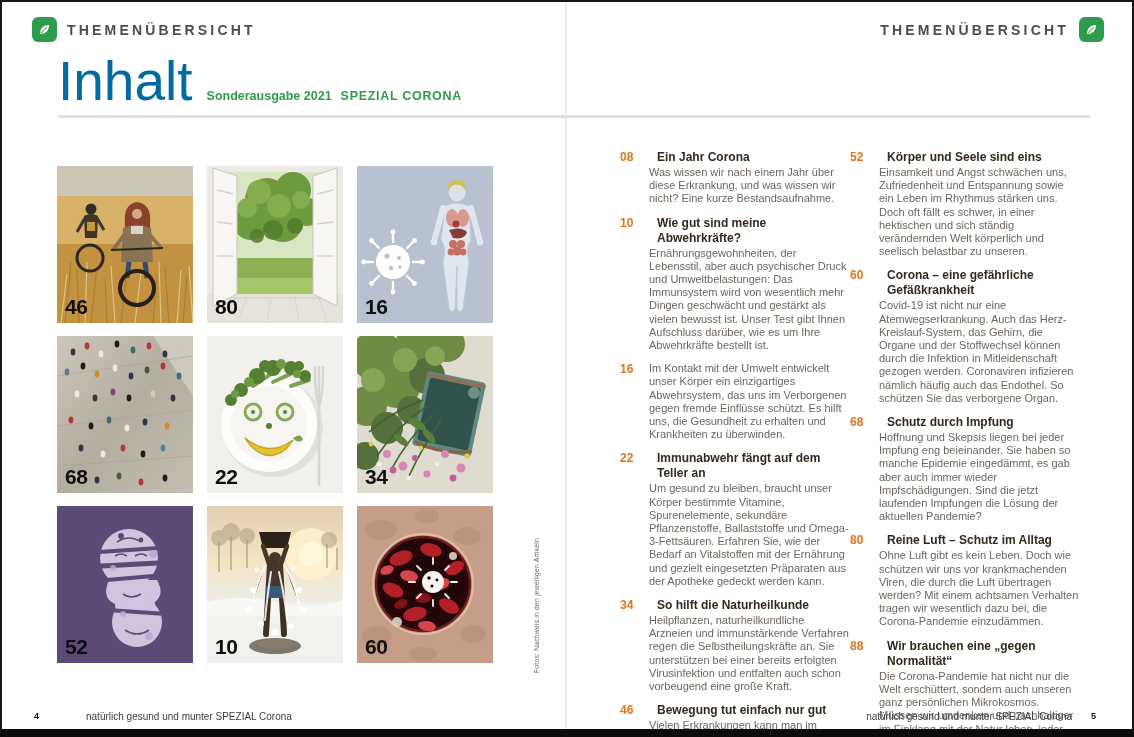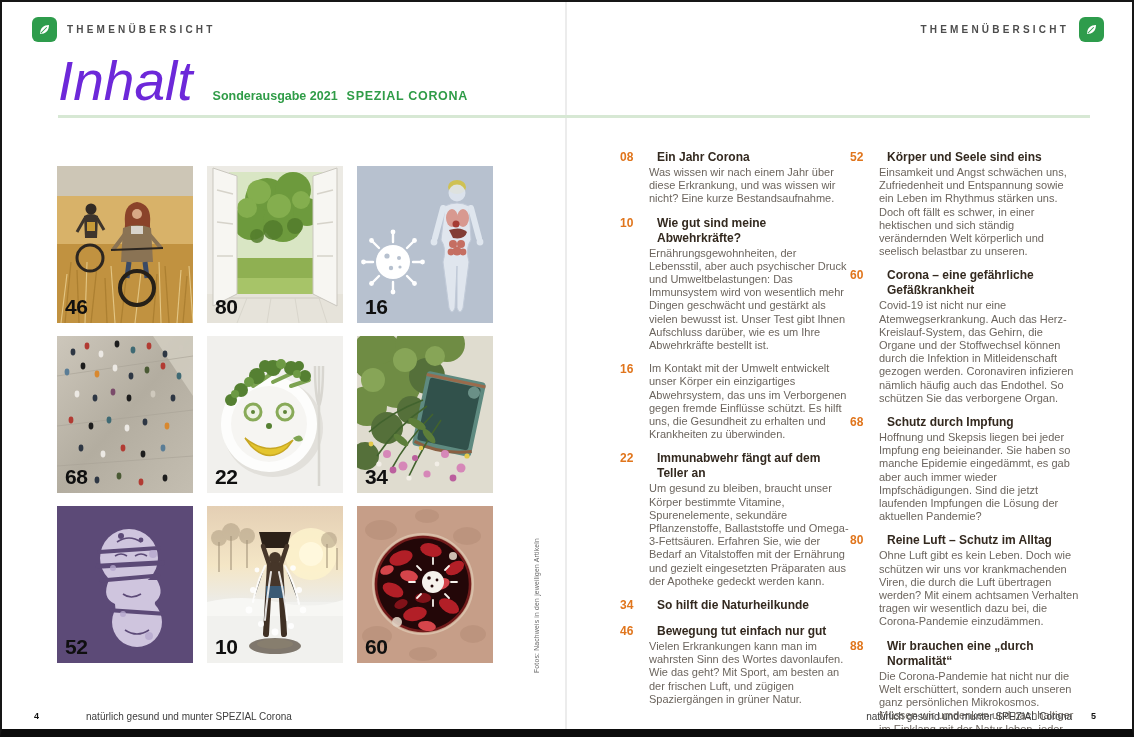--- a/index.html
+++ b/index.html
@@ -7,27 +7,27 @@
     position:relative;width:1134px;height:737px;margin:0 auto;background:#ffffff;
     border:2px solid #161616;border-bottom:8px solid #0c0c0c;box-sizing:border-box;
     font-family:"Liberation Sans","DejaVu Sans",sans-serif;overflow:hidden;
   }
   .gutter{position:absolute;left:563px;top:0;width:2px;height:100%;background:#ececec;}
 
   
   .hdr{position:absolute;top:15px;display:flex;align-items:center;gap:10px;}
   .hdr-left{left:30px;}
   .hdr-right{right:28px;}
-  .hdr-label{font-size:10px;font-weight:700;letter-spacing:3.2px;color:#4d4d4d;}
+  .hdr-label{font-size:14px;font-weight:700;letter-spacing:3.2px;color:#4d4d4d;}
   .leaf-badge{width:25px;height:25px;border-radius:6px;background:#2e9c4c;display:flex;align-items:center;justify-content:center;}
 
   
   .title-row{position:absolute;left:56px;top:52px;display:flex;align-items:baseline;}
-  .title{font-size:55px;font-weight:300;color:#6d28d9;line-height:1.0;letter-spacing:0px;font-style:italic;}
-  .subtitle{margin-left:20px;font-size:12.5px;font-weight:700;color:#2f9c47;}
+  .title{font-size:55px;font-weight:300;color:#0369a1;line-height:1.0;letter-spacing:0px;}
+  .subtitle{margin-left:14px;font-size:12.5px;font-weight:700;color:#2f9c47;}
   .subtitle .ed{margin-left:9px;letter-spacing:0.7px;}
   .rule{position:absolute;left:56px;top:113px;width:1032px;height:3px;background:#d7e8d4;}
 
   
   .tile{position:absolute;width:136px;height:157px;overflow:hidden;background:#ddd;}
   .tile svg{display:block;width:100%;height:100%;}
   .tile-num{position:absolute;left:8px;bottom:6px;font-size:21px;font-weight:800;letter-spacing:-0.5px;color:#0f0f0f;line-height:1;}
 
   
   .credit{position:absolute;left:531px;top:516px;height:155px;writing-mode:vertical-rl;
@@ -554,20 +554,21 @@
       <span class="enum">22</span>
       <span class="etxt">
           <p class="etitle">Immunabwehr fängt auf dem Teller an</p>
           <p class="ebody">Um gesund zu bleiben, braucht unser Körper bestimmte Vitamine, Spurenelemente, sekundäre Pflanzenstoffe, Ballaststoffe und Omega-3-Fettsäuren. Erfahren Sie, wie der Bedarf an Vitalstoffen mit der Ernährung und gezielt eingesetzten Präparaten aus der Apotheke gedeckt werden kann.</p>
         </span>
     </div>
     <div class="entry">
       <span class="enum">34</span>
       <span class="etxt">
           <p class="etitle">So hilft die Naturheilkunde</p>
+          <p class="ebody">Heilpflanzen, naturheilkundliche Arzneien und immunstärkende Verfahren regen die Selbstheilungskräfte an. Sie unterstützen bei einer bereits erfolgten Virusinfektion und entfalten auch schon vorbeugend eine große Kraft.</p>
         </span>
     </div>
     <div class="entry">
       <span class="enum">46</span>
       <span class="etxt">
           <p class="etitle">Bewegung tut einfach nur gut</p>
           <p class="ebody">Vielen Erkrankungen kann man im wahrsten Sinn des Wortes davonlaufen. Wie das geht? Mit Sport, am besten an der frischen Luft, und zügigen Spaziergängen in grüner Natur.</p>
         </span>
     </div>
   </div>
@@ -597,21 +598,21 @@
     <div class="entry">
       <span class="enum">80</span>
       <span class="etxt">
           <p class="etitle">Reine Luft – Schutz im Alltag</p>
           <p class="ebody">Ohne Luft gibt es kein Leben. Doch wie schützen wir uns vor krankmachenden Viren, die durch die Luft übertragen werden? Mit einem achtsamen Verhalten tragen wir wesentlich dazu bei, die Corona-Pandemie einzudämmen.</p>
         </span>
     </div>
     <div class="entry">
       <span class="enum">88</span>
       <span class="etxt">
-          <p class="etitle">Wir brauchen eine „durch Normalität“</p>
+          <p class="etitle">Wir brauchen eine „gegen Normalität“</p>
           <p class="ebody">Die Corona-Pandemie hat nicht nur die Welt erschüttert, sondern auch unseren ganz persönlichen Mikrokosmos. Müssen wir umdenken und nachhaltiger im Einklang mit der Natur leben, jeder Einzelne und die ganze Welt? Zwei Essays beleuchten die Thematik und setzen Impulse.</p>
         </span>
     </div>
     <div class="links">
       <div class="link-line"></div>
 
     </div>
   </div>
 
   <div class="foot foot-num fl-num">4</div>

